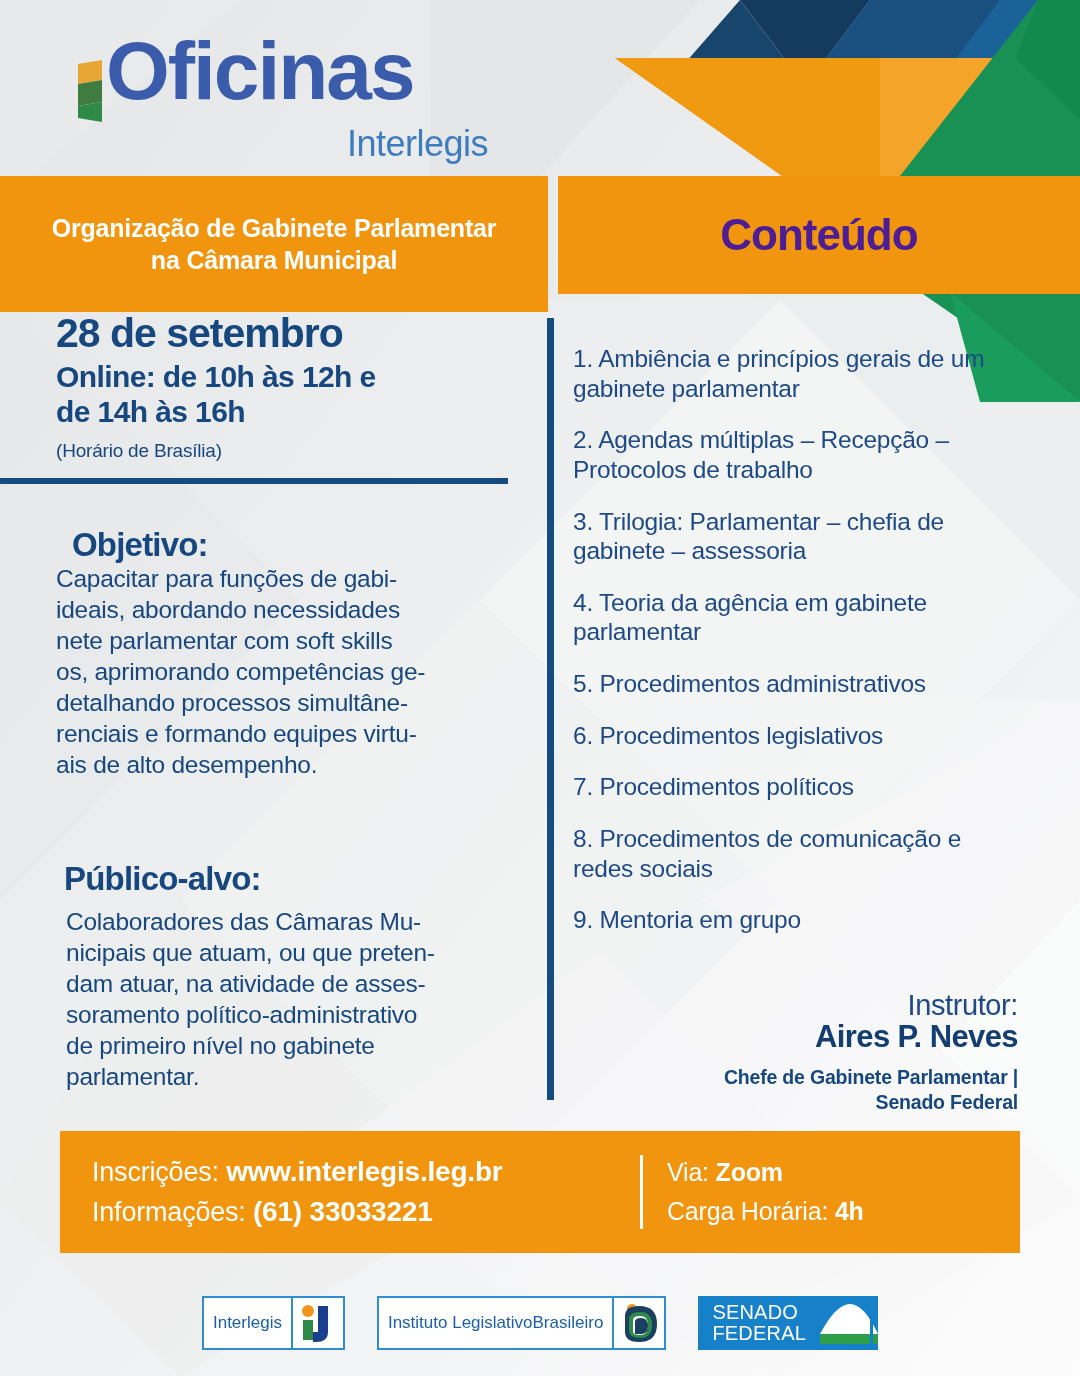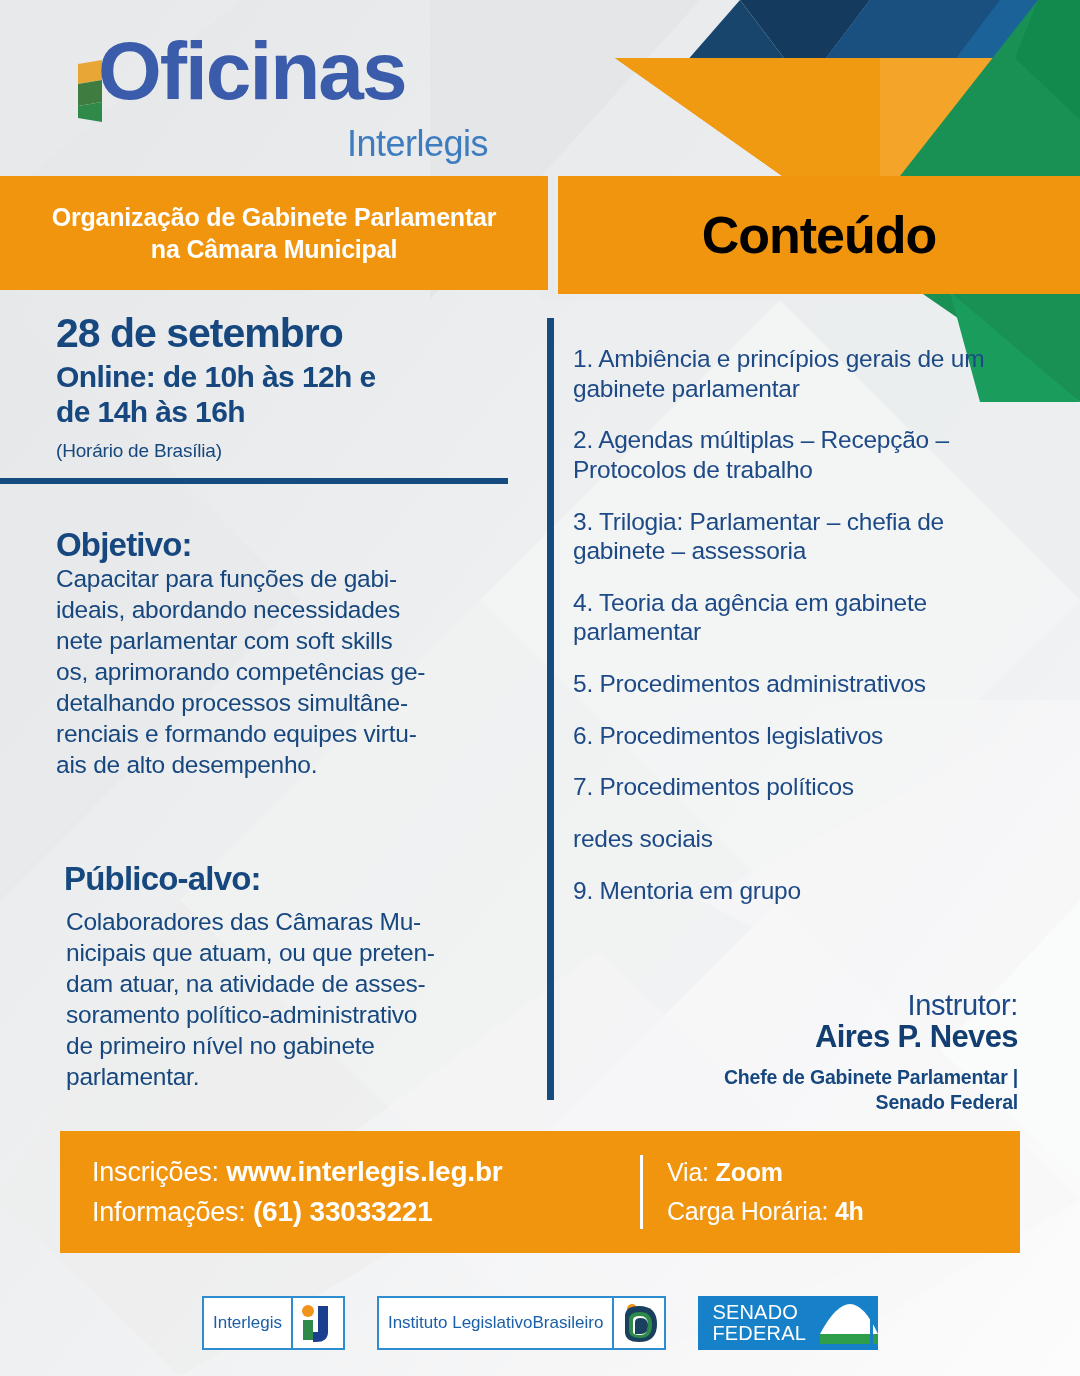--- a/index.html
+++ b/index.html
@@ -22,48 +22,48 @@
   
   .facets { position:absolute; inset:0; pointer-events:none; }
 
   
   .topgeo { position:absolute; top:0; left:560px; width:520px; height:300px; }
 
   
   .logo-wrap { position:absolute; left:68px; top:22px; width:420px; height:140px; }
   .logo-mark { position:absolute; left:0; top:30px; }
   .logo-word {
-    position:absolute; left:30px; top:8px;
+    position:absolute; left:38px; top:8px;
     font-size:82px; font-weight:bold; color:#3a5caa;
     letter-spacing:-2px; line-height:1;
   }
   .logo-sub {
     position:absolute; right:0; top:104px;
     font-size:36px; color:#3e7cc0; letter-spacing:-0.5px; line-height:1;
   }
 
   
   .title-band {
-    position:absolute; left:0; top:176px; width:548px; height:114px;
+    position:absolute; left:0; top:176px; width:548px; height:136px;
     background:#f2950e;
     display:flex; align-items:center; justify-content:center;
   }
   .title-band h1 {
     color:#fff; font-size:25px; font-weight:bold; text-align:center;
     line-height:1.28; letter-spacing:-0.2px; padding:0 14px;
   }
 
   
   .conteudo-band {
     position:absolute; left:558px; top:176px; width:522px; height:118px;
     background:#f2950e;
     display:flex; align-items:center; justify-content:center;
   }
   .conteudo-band h2 {
-    color:#000000; font-size:52px; font-weight:bold; letter-spacing:-1px;
+    color:#4c1d95; font-size:44px; font-weight:bold; letter-spacing:-1px;
   }
 
   
   .vdivider {
     position:absolute; left:547px; top:318px; width:7px; height:782px;
     background:#154c80;
   }
   .vdivider-top {
     position:absolute; left:547px; top:176px; width:7px; height:118px;
     background:#e8eaeb;
@@ -94,21 +94,21 @@
     font-size:33px; font-weight:bold; color:#16477e;
     letter-spacing:-0.8px; line-height:1;
   }
   .sec-body {
     font-size:24.5px; color:#16477e; letter-spacing:-0.25px;
     line-height:1.265;
   }
   .sec-body div { white-space:nowrap; }
 
   .obj-block { position:absolute; left:56px; top:528px; width:470px; }
-  .obj-block .sec-head { margin-left:0; }
+  .obj-block .sec-head { margin-left:16px; }
   .obj-block .sec-body { margin-top:3px; }
 
   .pub-block { position:absolute; left:56px; top:862px; width:480px; }
   .pub-block .sec-head { margin-left:8px; }
   .pub-block .sec-body { margin-top:12px; margin-left:10px; }
 
   
   .content-list { position:absolute; left:573px; top:344px; width:470px; }
   .content-item {
     font-size:24.5px; color:#1d4a86; letter-spacing:-0.25px;
@@ -292,20 +292,21 @@
     <div class="content-item">
       <div>5. Procedimentos administrativos</div>
     </div>
     <div class="content-item">
       <div>6. Procedimentos legislativos</div>
     </div>
     <div class="content-item">
       <div>7. Procedimentos políticos</div>
     </div>
     <div class="content-item">
+      <div>8. Procedimentos de comunicação e</div>
       <div>redes sociais</div>
     </div>
     <div class="content-item">
       <div>9. Mentoria em grupo</div>
     </div>
   </div>
 
   <div class="instructor">
     <div class="ins-label">Instrutor:</div>
     <div class="ins-name">Aires P. Neves</div>

